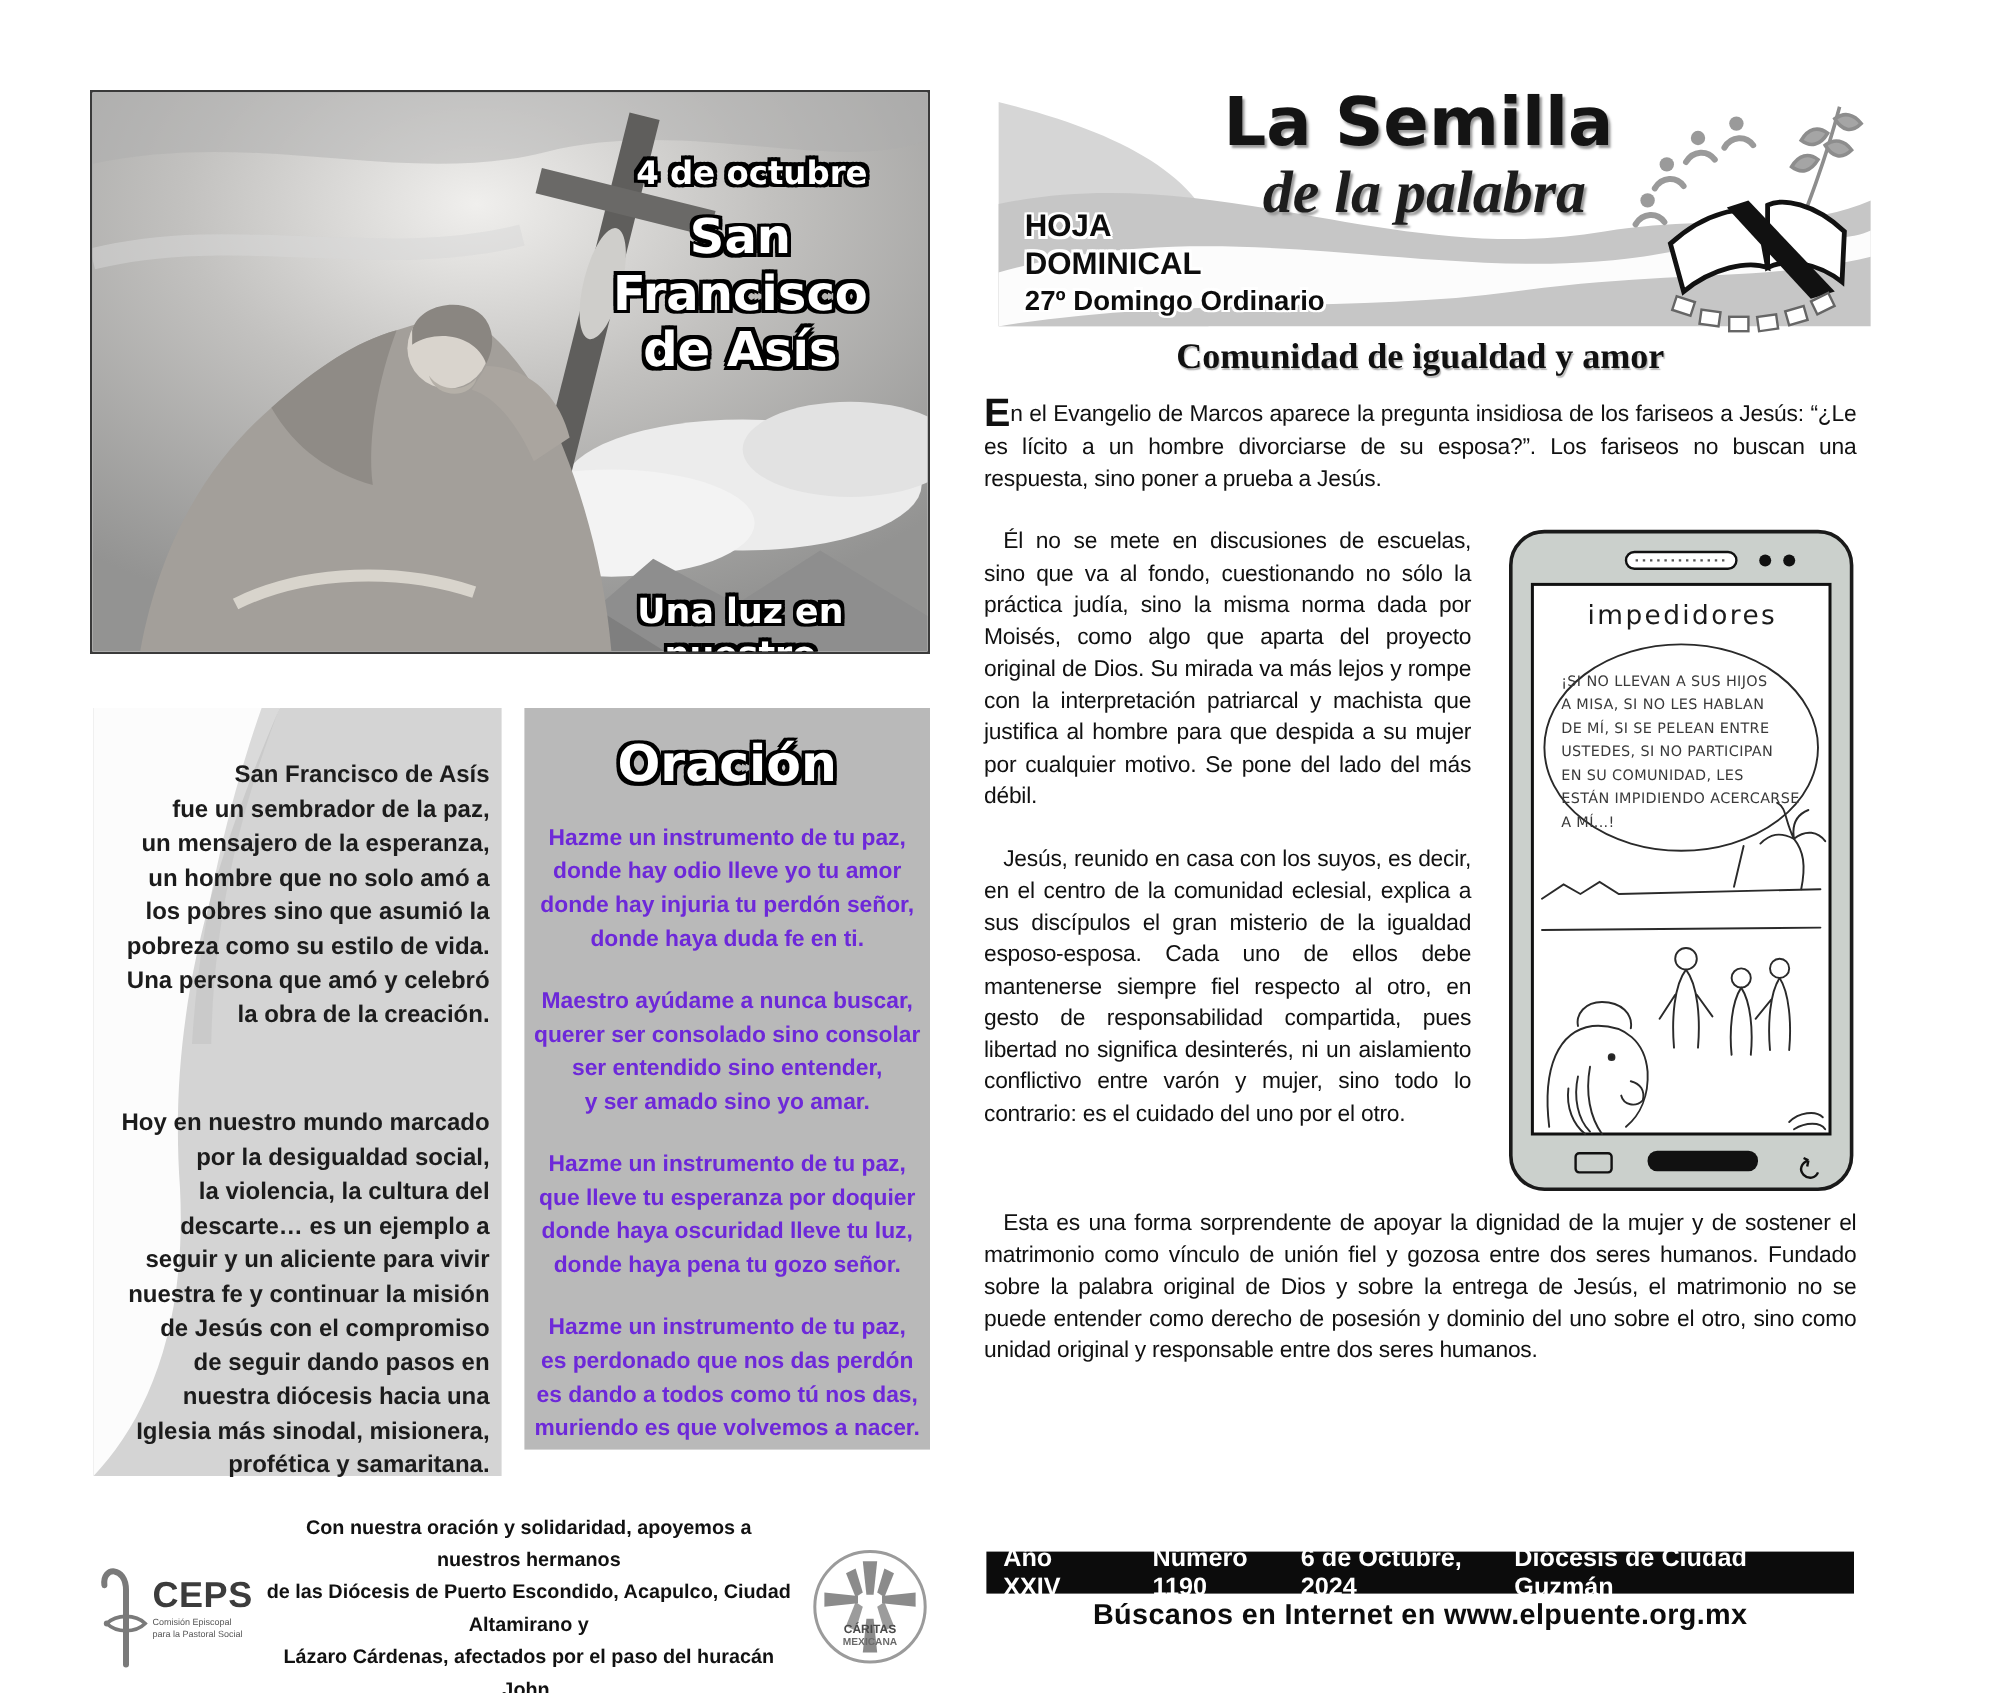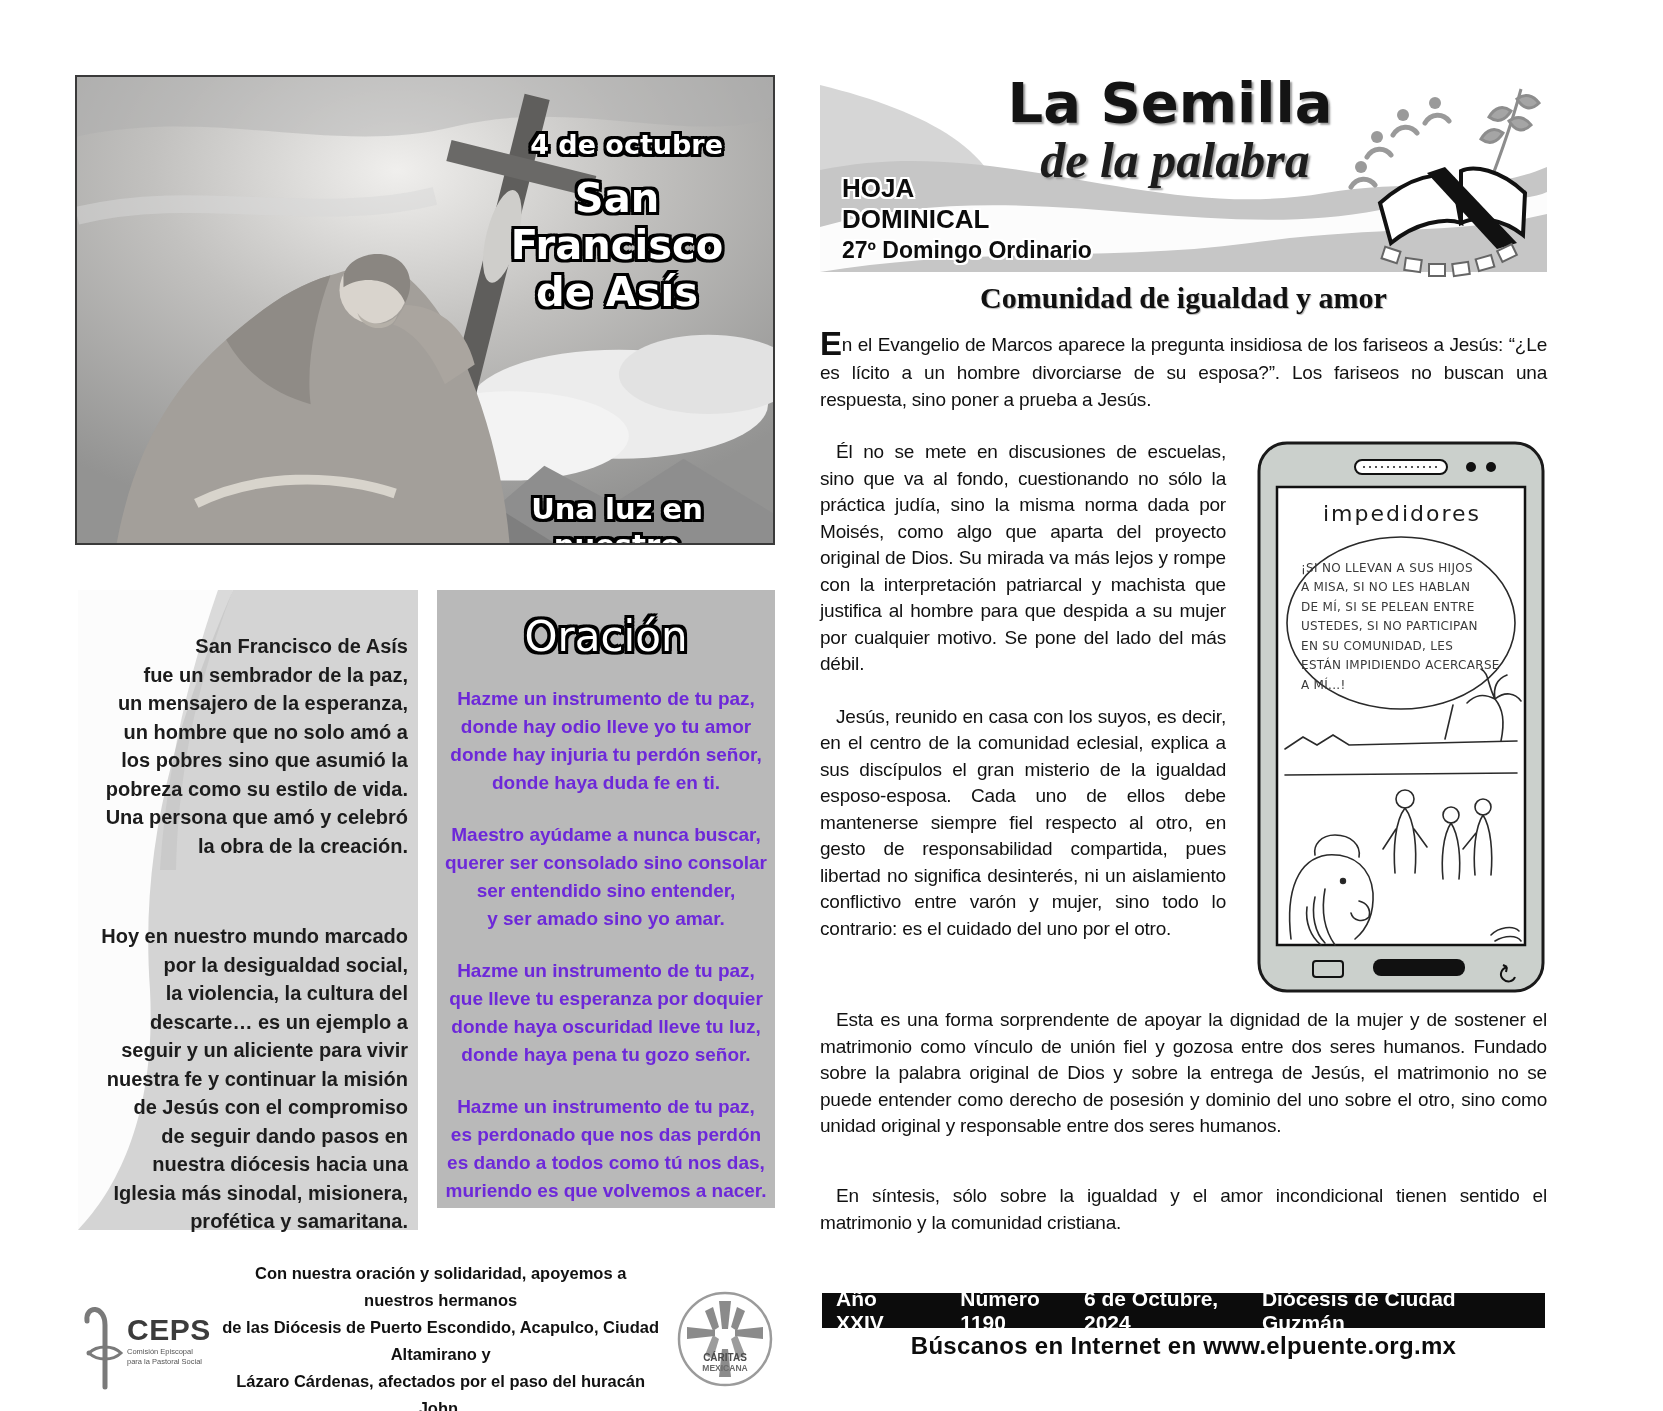--- a/index.html
+++ b/index.html
@@ -13,32 +13,32 @@
     text-shadow:-3px -3px 0 #000,3px -3px 0 #000,-3px 3px 0 #000,3px 3px 0 #000,-3px 0 0 #000,3px 0 0 #000,0 -3px 0 #000,0 3px 0 #000;}
   .hero-date{right:50px;top:52px;font-size:27px;}
   .hero-title{right:16px;top:98px;width:280px;font-size:40px;line-height:47px;}
   .hero-subtitle{right:16px;top:366px;width:280px;font-size:29px;line-height:36px;margin-top:48px;}
   .bio-block{position:absolute;left:3px;top:515px;width:340px;height:640px;background:#d4d4d4;}
   .bio-block svg{position:absolute;left:0;top:0;width:100%;height:100%;}
   .bio-text{position:absolute;right:10px;top:42px;width:315px;text-align:right;font-weight:bold;color:#1c1c1c;
     font-size:20px;line-height:28.5px;white-space:pre-line;}
   .bio-p2{top:332px;}
   .prayer-block{position:absolute;left:362px;top:515px;width:338px;height:618px;background:#b9b9b9;text-align:center;}
-  .prayer-title{margin-top:22px;font-family:"DejaVu Sans",sans-serif;font-weight:normal;font-size:42px;color:#fff;
+  .prayer-title{margin-top:22px;font-family:"DejaVu Sans",sans-serif;font-weight:bold;font-size:42px;color:#fff;
     text-shadow:-3px -3px 0 #000,3px -3px 0 #000,-3px 3px 0 #000,3px 3px 0 #000,-3px 0 0 #000,3px 0 0 #000,0 -3px 0 #000,0 3px 0 #000;}
   .stanza{margin:24px 6px 0 6px;font-weight:bold;font-size:19px;line-height:28px;color:#6d28d9;white-space:pre-line;}
   .solidarity{position:absolute;left:0;top:1185px;width:700px;display:flex;align-items:center;}
   .ceps{width:145px;display:flex;align-items:center;}
   .ceps-word{font-weight:bold;font-size:30px;color:#3c3c3c;letter-spacing:0.5px;line-height:1;}
   .ceps-sub{font-size:7.5px;color:#555;white-space:pre-line;line-height:1.3;margin-top:2px;}
   .solidarity-text{width:450px;text-align:center;font-weight:bold;font-size:16.5px;line-height:27px;color:#111;white-space:pre-line;}
   .caritas{margin-left:12px;}
   
   .right-page{left:820px;top:75px;width:727px;height:1296px;}
-  .masthead{position:absolute;left:0;top:0;width:727px;height:197px;}
+  .masthead{position:absolute;left:12px;top:0;width:727px;height:197px;}
   .masthead svg.bg{position:absolute;left:0;top:0;width:100%;height:100%;}
   .mast-title{position:absolute;left:180px;top:0px;width:340px;text-align:center;font-family:"DejaVu Sans",sans-serif;
     font-weight:bold;font-size:56px;line-height:1;color:#141414;text-shadow:2px 2px 2px #9a9a9a;}
   .mast-sub{position:absolute;left:190px;top:56px;width:330px;text-align:center;font-family:"Liberation Serif",serif;
     font-style:italic;font-weight:bold;font-size:50px;color:#1d1d1d;text-shadow:2px 2px 2px #9a9a9a;}
   .mast-logo{position:absolute;right:-8px;top:-4px;}
   .edition{position:absolute;left:22px;top:98px;font-weight:bold;color:#0d0d0d;
     text-shadow:-2px -2px 0 #fff,2px -2px 0 #fff,-2px 2px 0 #fff,2px 2px 0 #fff,-2px 0 0 #fff,2px 0 0 #fff,0 -2px 0 #fff,0 2px 0 #fff;}
   .edition-l1{font-size:26px;line-height:30px;}
   .edition-l2{font-size:26px;line-height:32px;}
@@ -293,21 +293,20 @@
 A MISA, SI NO LES HABLAN
 DE MÍ, SI SE PELEAN ENTRE
 USTEDES, SI NO PARTICIPAN
 EN SU COMUNIDAD, LES
 ESTÁN IMPIDIENDO ACERCARSE
 A MÍ...!</div>
     </div>
   </div>
 
   <p class="body-p indent para4">Esta es una forma sorprendente de apoyar la dignidad de la mujer y de sostener el matrimonio como vínculo de unión fiel y gozosa entre dos seres humanos. Fundado sobre la palabra original de Dios y sobre la entrega de Jesús, el matrimonio no se puede entender como derecho de posesión y dominio del uno sobre el otro, sino como unidad original y responsable entre dos seres humanos.</p>
-  <p class="body-p indent para5">En síntesis, sólo sobre la igualdad y el amor incondicional tienen sentido el matrimonio y la comunidad cristiana.</p>
 
   <div class="footer-bar">
     <div class="footer-left">
       <span>Año  XXIV</span>
       <span>Número 1190</span>
     </div>
     <span>6 de Octubre,  2024</span>
     <span>Diócesis de Ciudad Guzmán</span>
   </div>
   <div class="web-line">Búscanos en Internet en www.elpuente.org.mx</div>

